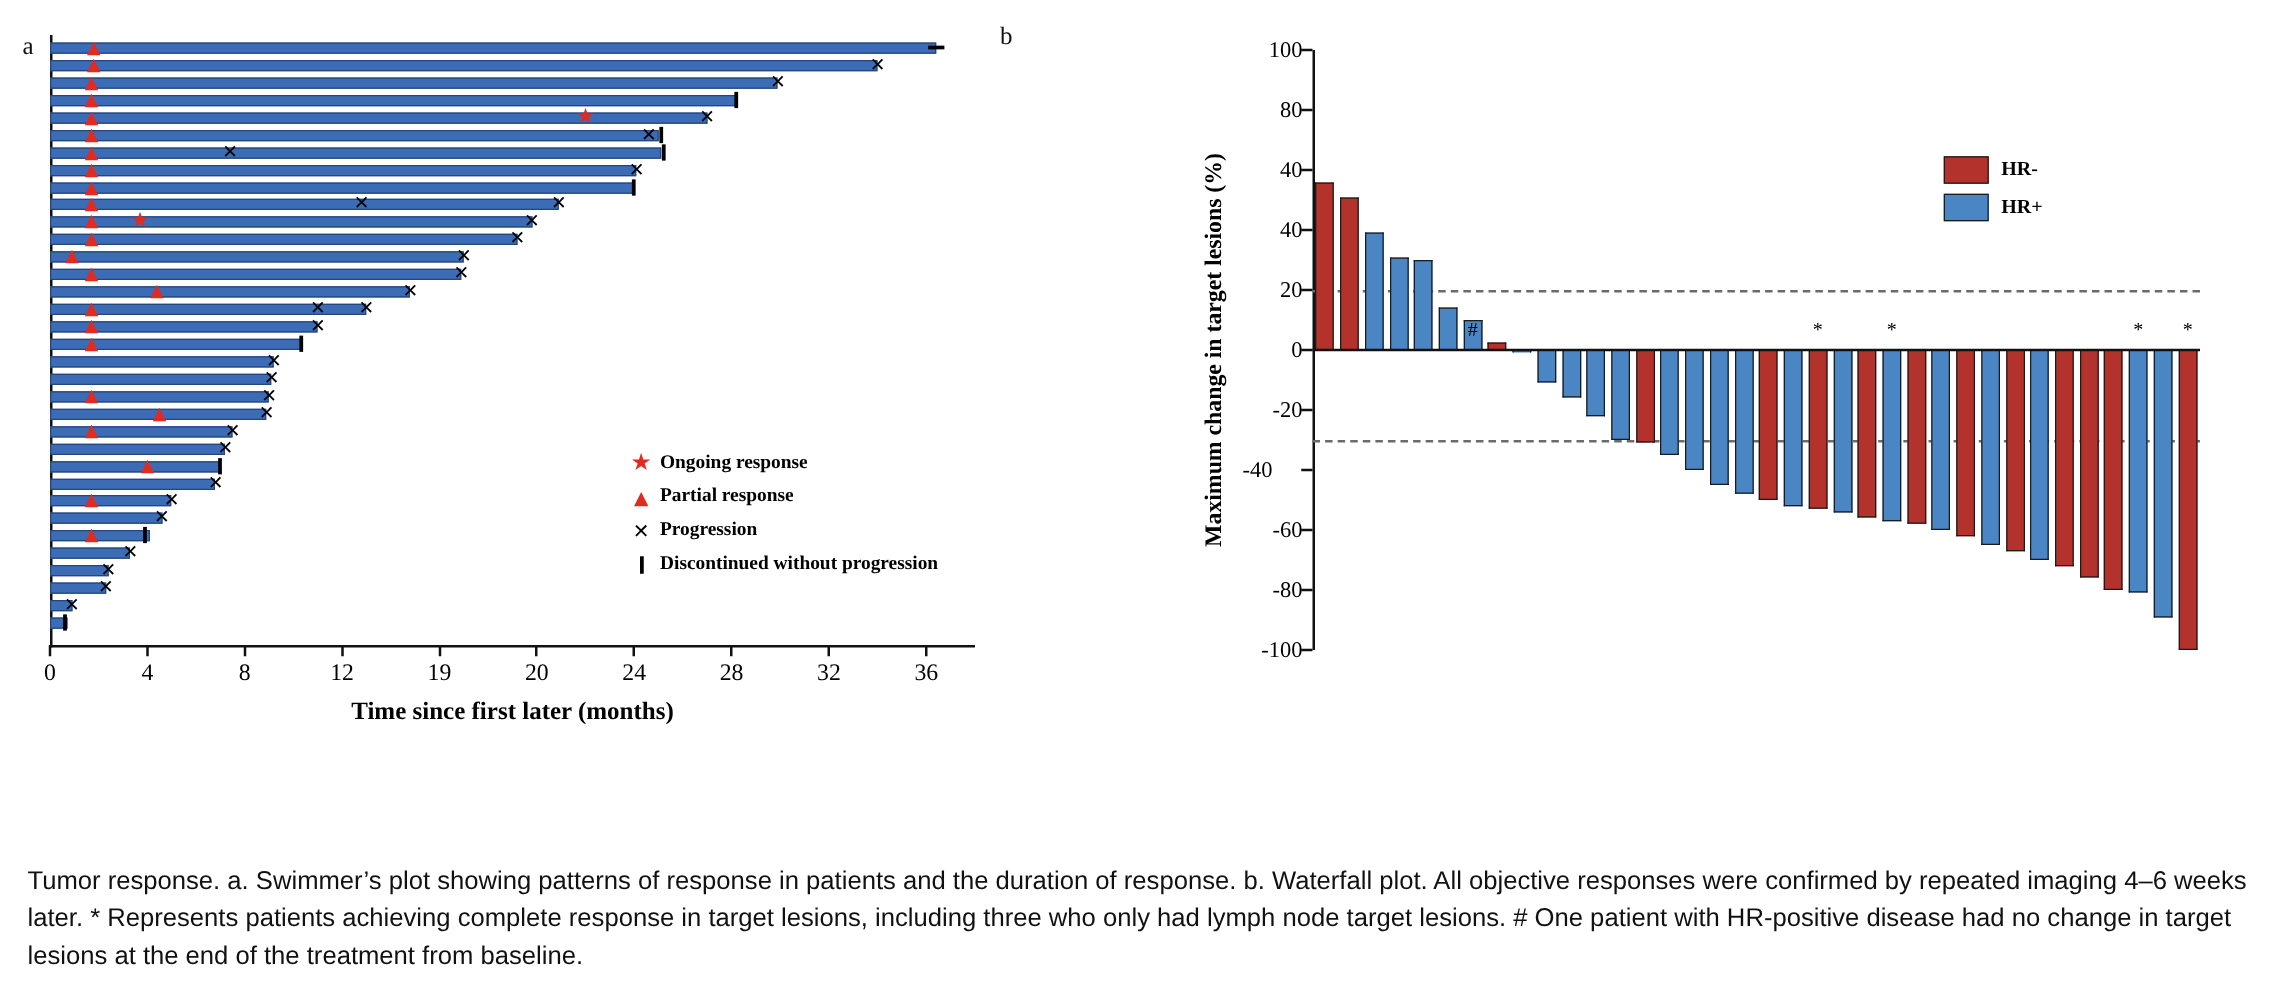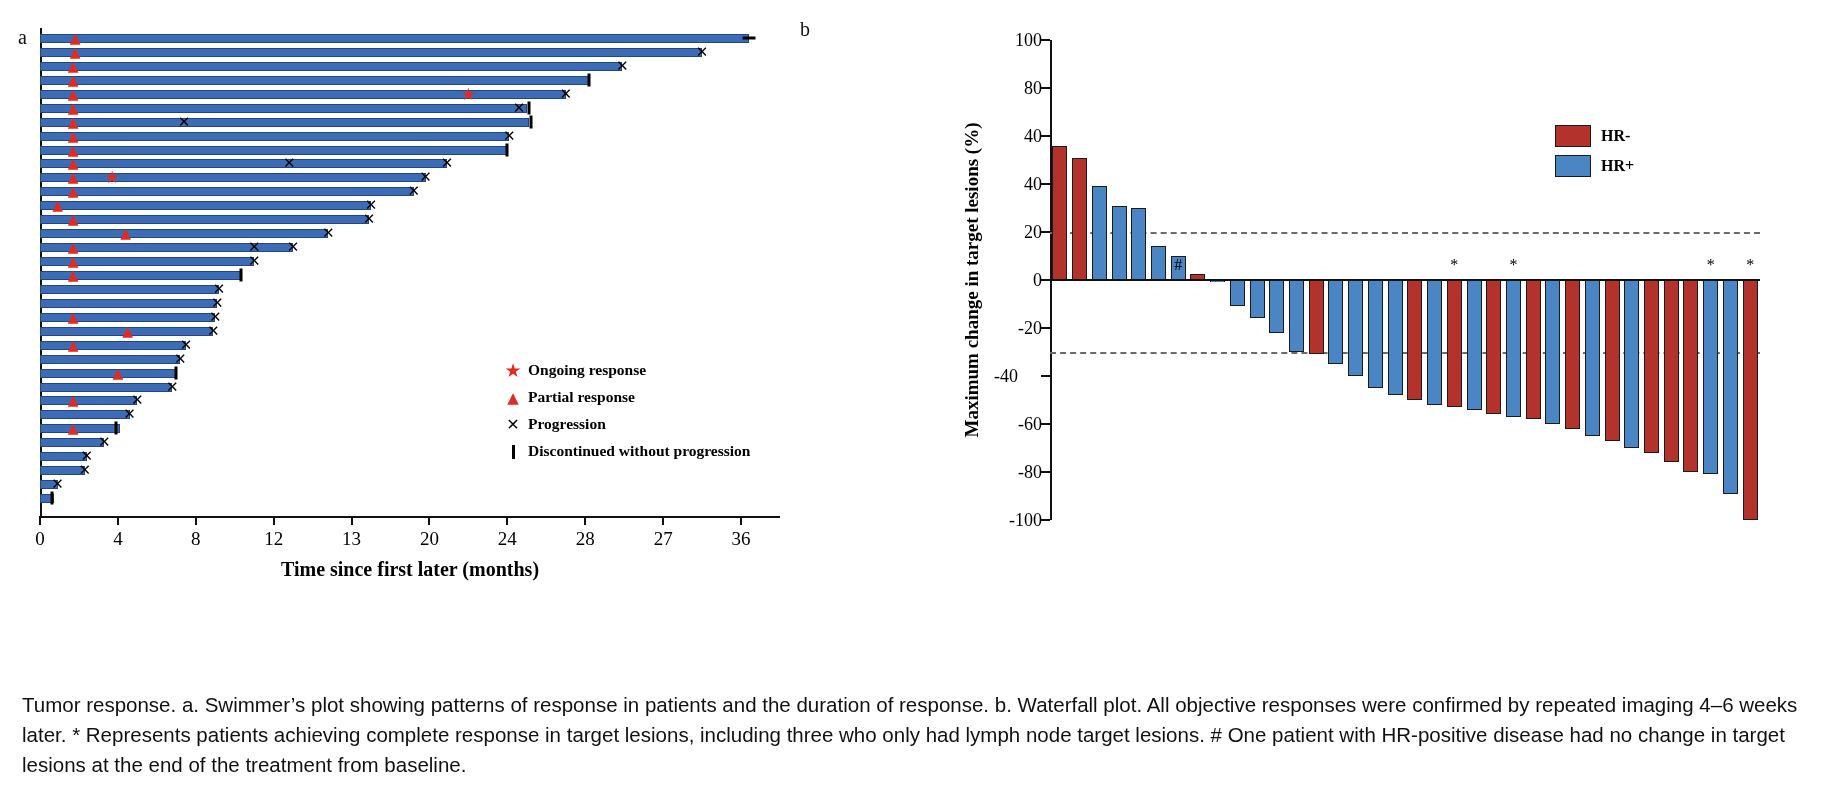--- a/index.html
+++ b/index.html
@@ -236,29 +236,29 @@
       <div id="swim-xticks">
           <div class="xtick" style="left: -1px;"></div>
           <div class="xlab" style="left: 0px;">0</div>
           <div class="xtick" style="left: 76.8947px;"></div>
           <div class="xlab" style="left: 77.8947px;">4</div>
           <div class="xtick" style="left: 154.789px;"></div>
           <div class="xlab" style="left: 155.789px;">8</div>
           <div class="xtick" style="left: 232.684px;"></div>
           <div class="xlab" style="left: 233.684px;">12</div>
           <div class="xtick" style="left: 310.579px;"></div>
-          <div class="xlab" style="left: 311.579px;">13</div>
+          <div class="xlab" style="left: 311.579px;">19</div>
           <div class="xtick" style="left: 388.474px;"></div>
           <div class="xlab" style="left: 389.474px;">20</div>
           <div class="xtick" style="left: 466.368px;"></div>
           <div class="xlab" style="left: 467.368px;">24</div>
           <div class="xtick" style="left: 544.263px;"></div>
           <div class="xlab" style="left: 545.263px;">28</div>
           <div class="xtick" style="left: 622.158px;"></div>
-          <div class="xlab" style="left: 623.158px;">27</div>
+          <div class="xlab" style="left: 623.158px;">32</div>
           <div class="xtick" style="left: 700.053px;"></div>
           <div class="xlab" style="left: 701.053px;">36</div>
         </div>
       <div id="swim-xtitle">Time since first later (months)</div>
 
       <div id="swim-legend">
           <div class="lg-row">
             <div class="lg-ico"><span style="color:#e12b20;font-size:19px;">★</span></div>
             <div class="lg-txt">Ongoing response</div>
           </div>

